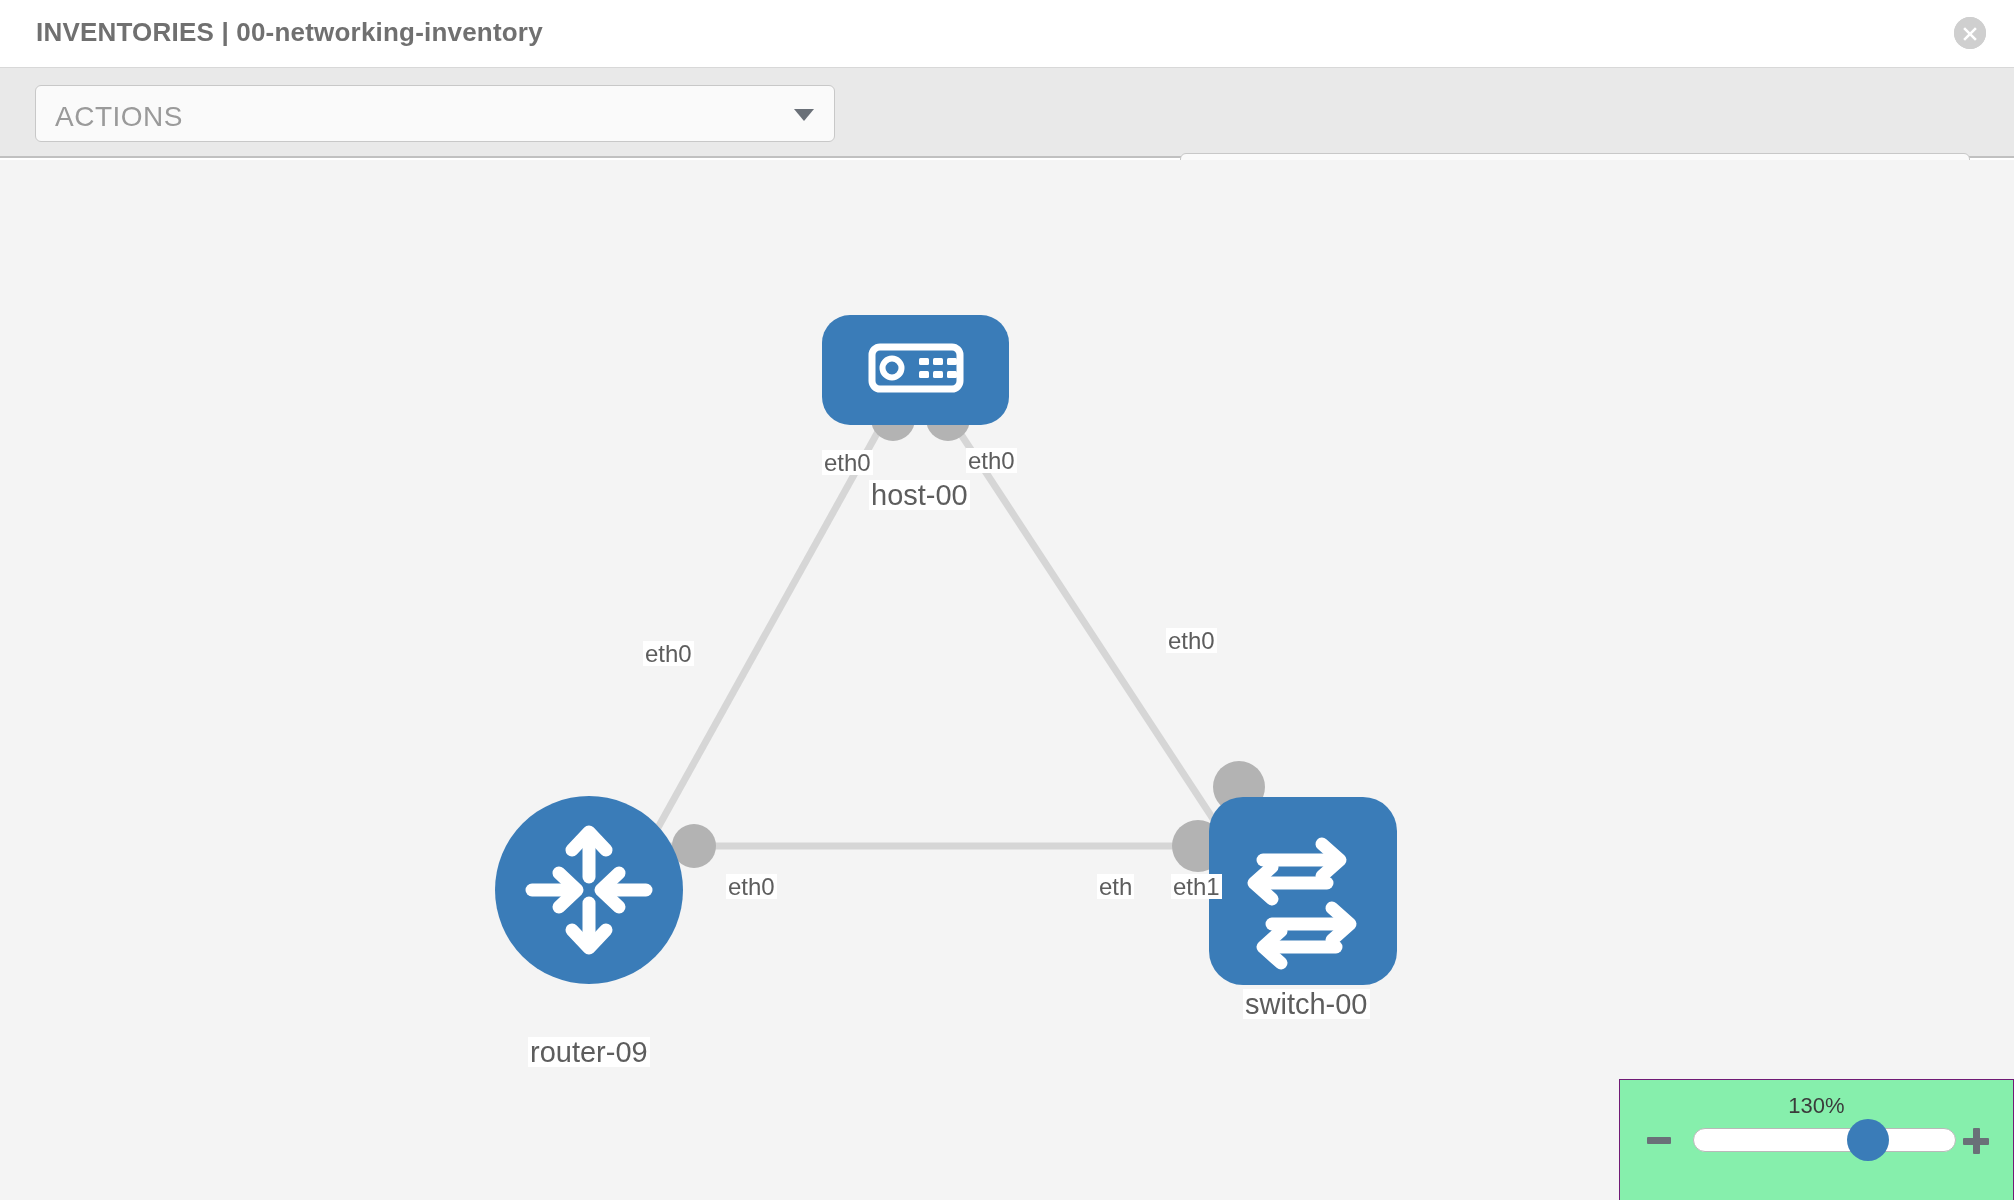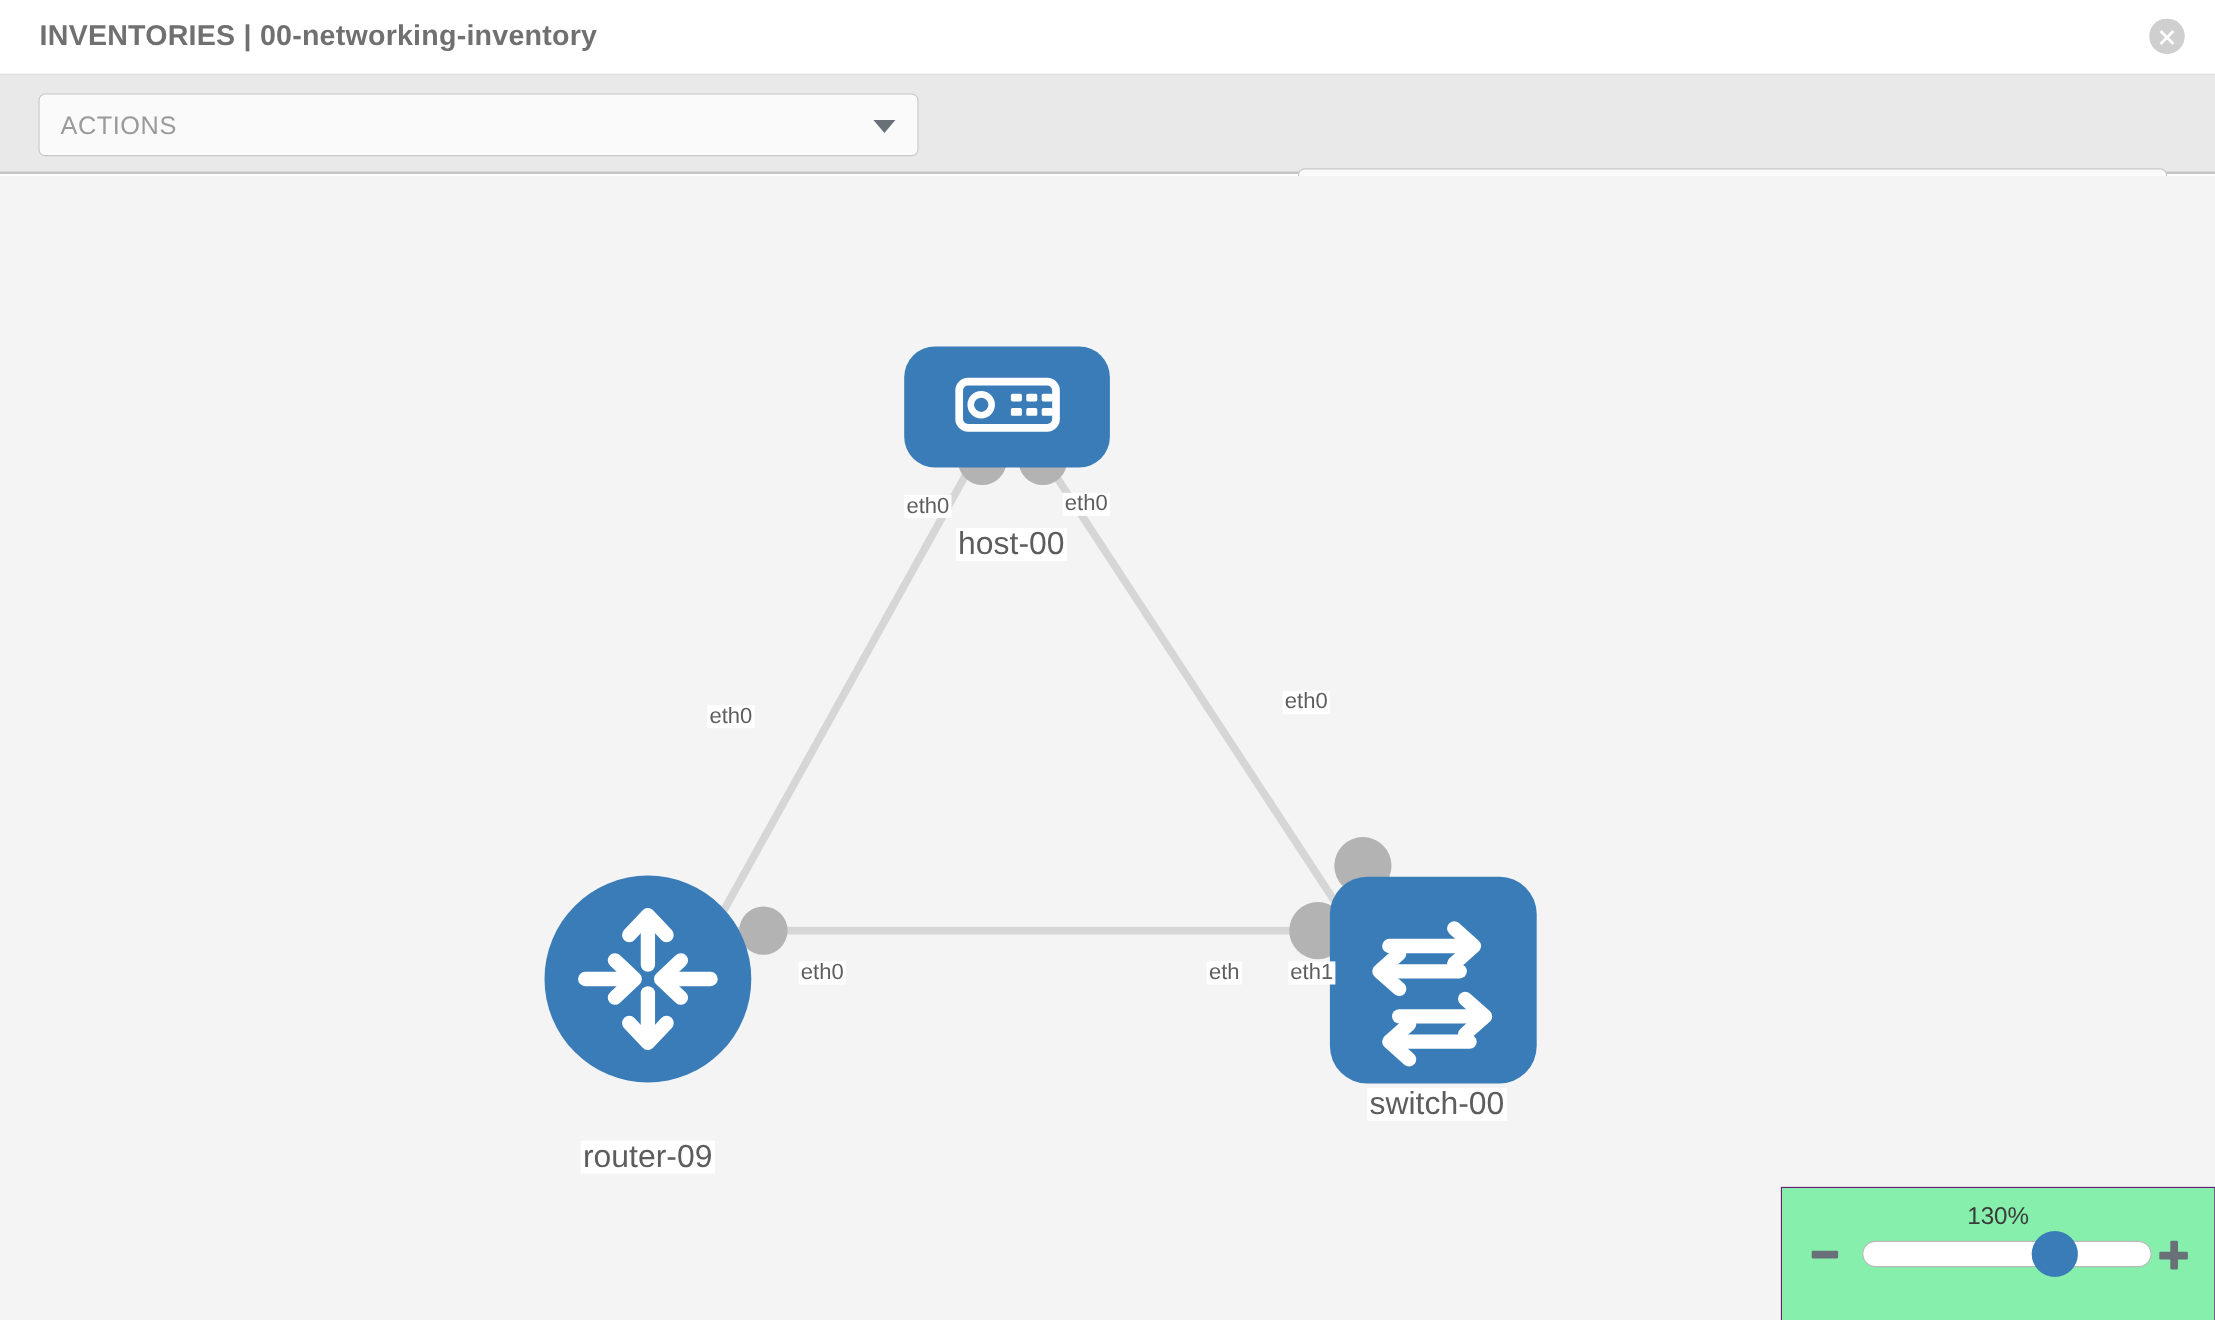--- a/index.html
+++ b/index.html
@@ -72,21 +72,21 @@
     background: #fafafa;
     border: 1px solid #c8c8c8;
     border-radius: 6px;
     box-sizing: border-box;
     cursor: pointer;
   }
   .actions-select .label {
     position: absolute;
     left: 19px;
     top: 15px;
-    font-size: 23px;
+    font-size: 28px;
     color: #9a9a9a;
     letter-spacing: 0.5px;
   }
   .caret {
     position: absolute;
     right: 20px;
     top: 23px;
     width: 0; height: 0;
     border-left: 10px solid transparent;
     border-right: 10px solid transparent;
@@ -141,21 +141,21 @@
     font-size: 29px;
     color: #5d5d5d;
     background: #ffffff;
     white-space: nowrap;
     padding: 0 2px;
     line-height: 1.05;
     margin-top: 37px;
   }
   .edge-label {
     position: absolute;
-    font-size: 20px;
+    font-size: 24px;
     color: #5d5d5d;
     background: #ffffff;
     white-space: nowrap;
     padding: 0 2px;
     line-height: 1.05;
   }
 
   
   .zoom-panel {
     position: absolute;

